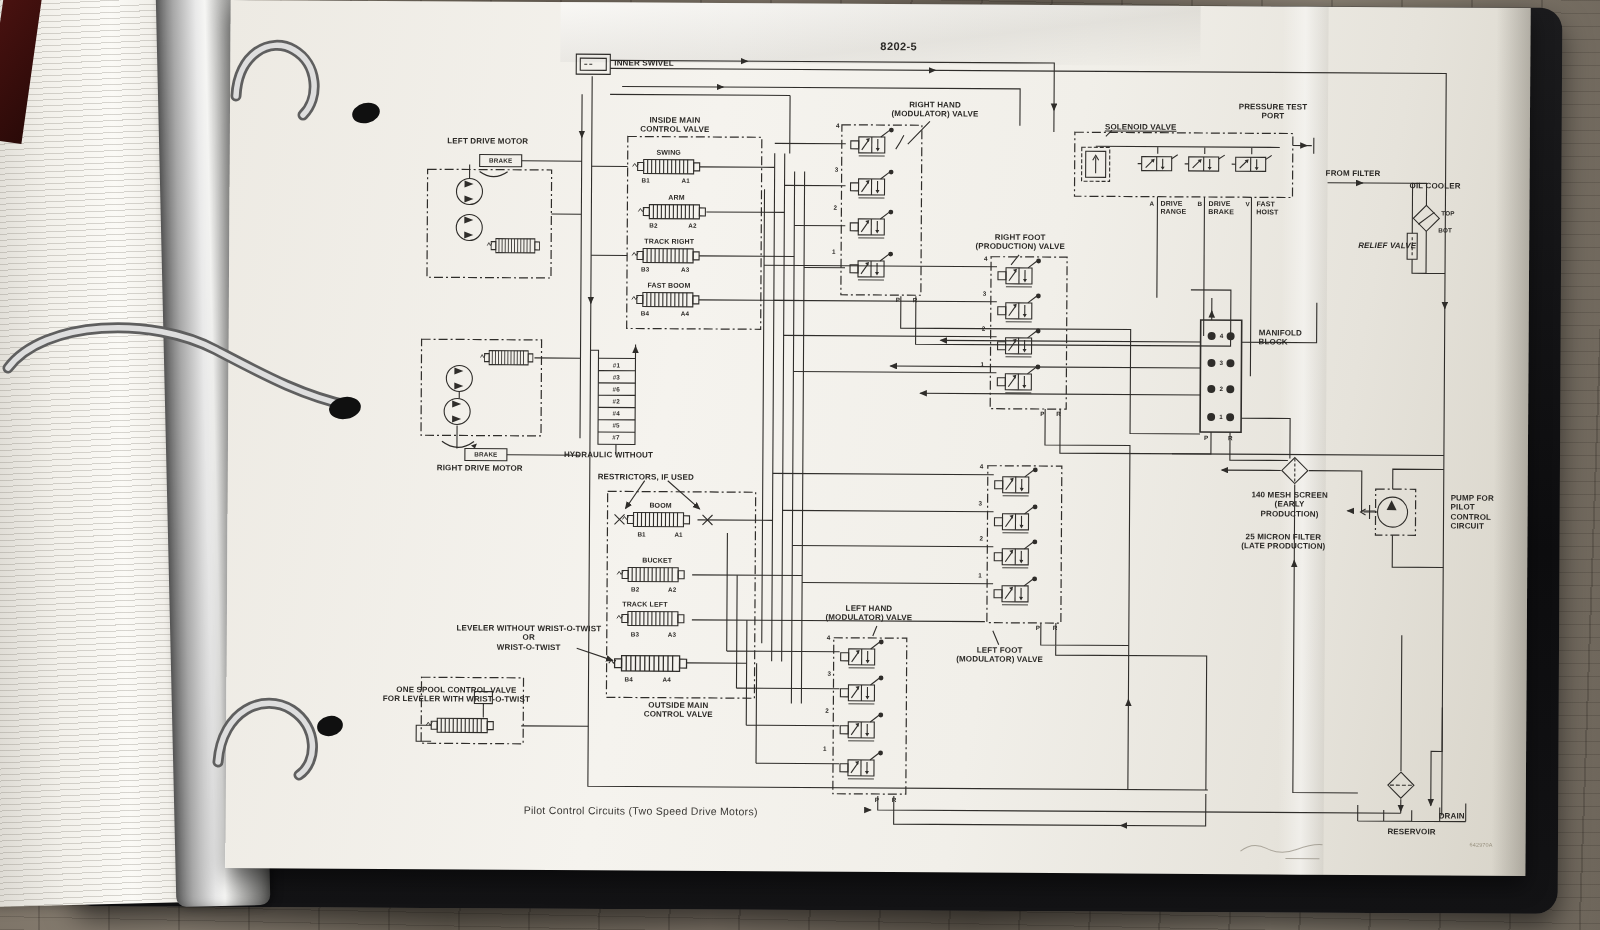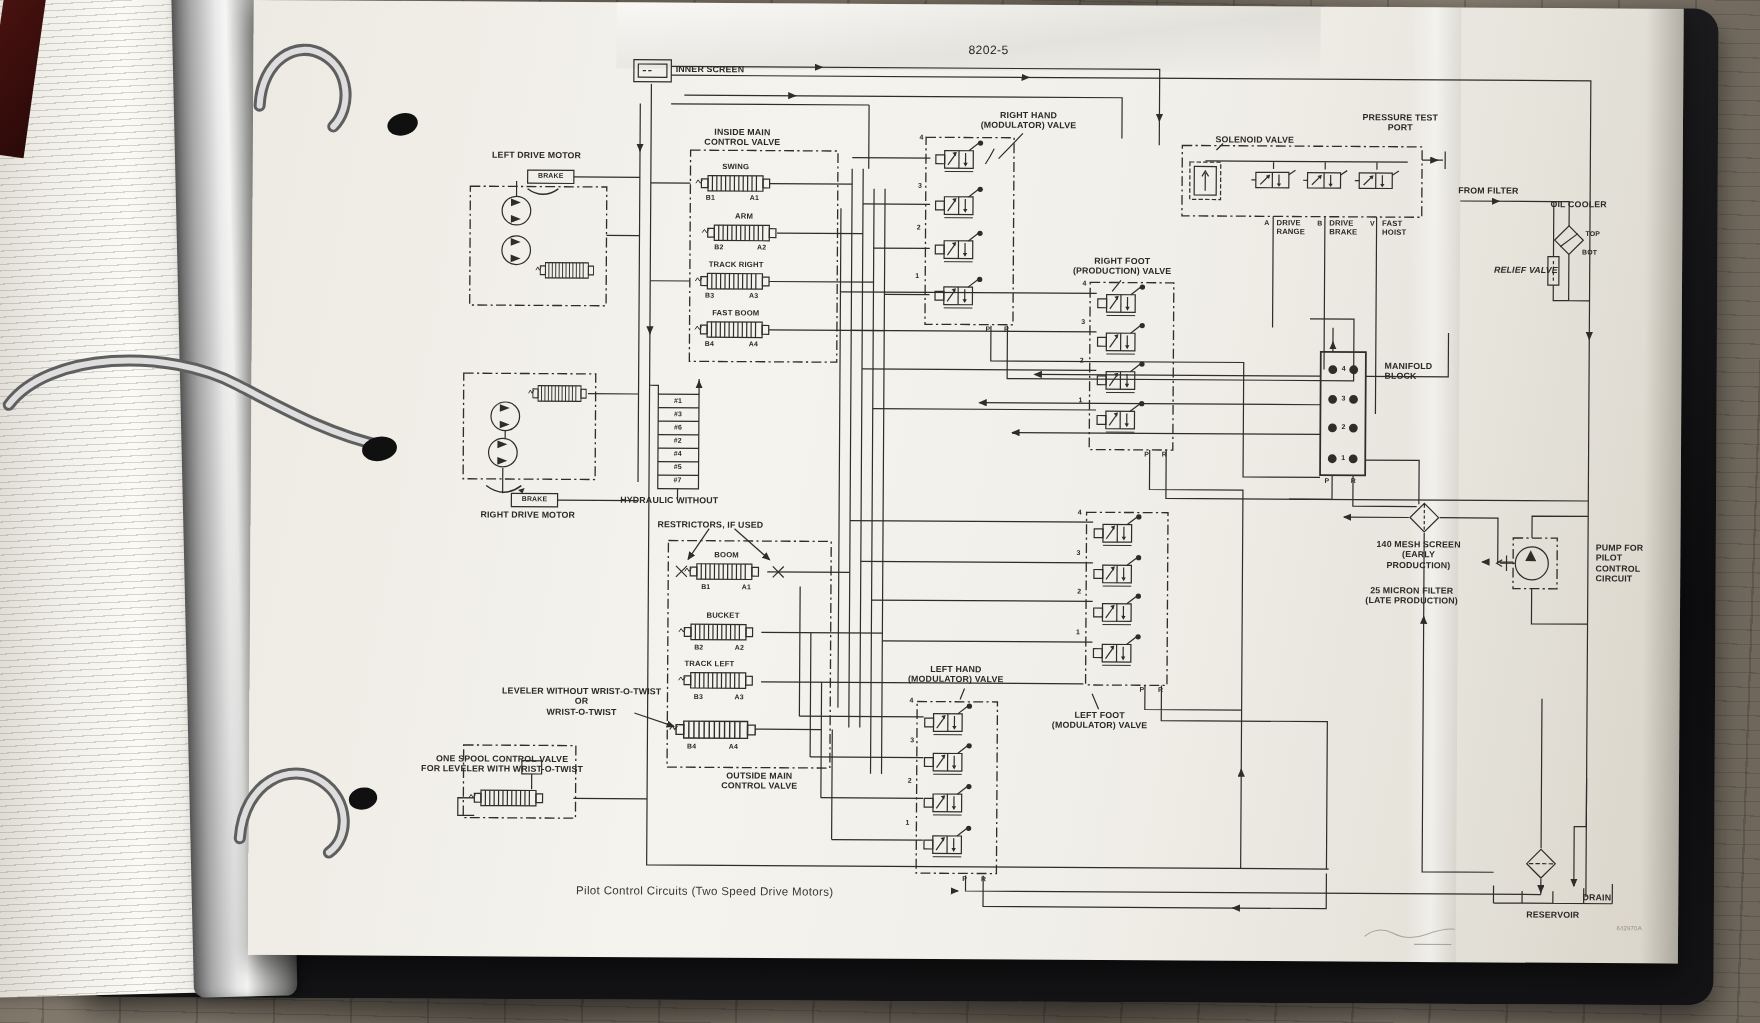--- a/index.html
+++ b/index.html
@@ -25,21 +25,21 @@
     background:linear-gradient(100deg,#edeae3 0%,#f5f3ee 35%,#f1efe9 60%,#e6e3db 82%,#d8d4c9 100%);
     box-shadow:0 10px 22px rgba(0,0,0,.45);}
   .foldR{position:absolute;right:0;top:0;width:34px;height:100%;background:linear-gradient(90deg,rgba(0,0,0,0),rgba(90,85,75,.35));}
   .creaseT{position:absolute;left:330px;top:0;width:640px;height:60px;background:linear-gradient(173deg,rgba(255,255,255,.5),rgba(0,0,0,.06) 60%,rgba(0,0,0,0));}
   .creaseV{position:absolute;left:1052px;top:0;width:46px;height:100%;background:linear-gradient(90deg,rgba(0,0,0,0),rgba(255,255,255,.45) 50%,rgba(0,0,0,.05));}
   .schem{position:absolute;left:0;top:0;}
   .lbl{position:absolute;font-weight:700;font-size:8px;line-height:1.18;color:#2b2926;white-space:pre-line;letter-spacing:.15px;}
   .c{transform:translateX(-50%);text-align:center;}
   .t7{font-size:7px;}
   .t6{font-size:6.3px;}
-  .norm{font-weight:400;letter-spacing:.4px;}
+  .norm{font-weight:700;letter-spacing:.4px;}
   .cap{font-weight:400;font-size:10.5px;color:#3a3835;letter-spacing:.3px;}
   .code{font-weight:400;font-size:5.5px;color:#98917f;}
   .overlay{position:absolute;left:0;top:0;pointer-events:none;}
 </style>
 </head>
 <body>
 
 <div class="cover"></div>
 <div class="stack"></div>
 <div class="rail"></div>
@@ -275,21 +275,21 @@
 
       <circle cx="1165" cy="505" r="15"></circle>
         <path d="M1160,492 l10,5 -10,5 z" fill="#2f2d2a" stroke="none" transform="rotate(-90 1165 498)"></path>
       <path d="M1150,505 h-14 M1142,498 v14 M1138,502 l-5,3 5,3"></path>
 
       <path d="M674,131 q-4,8 -8,14 M700,117 L678,140 M790,250 l-8,10 M650,622 l-4,10 M772,640 l-6,-14 M876,131 l6,-6 M440,492 l0,0"></path>
     </g>
   </svg>
 
   <div class="lbl norm" style="left:650px;top:36px;font-size:11px;">8202-5</div>
-  <div class="lbl" style="left:384px;top:56px;">INNER SCREEN</div>
+  <div class="lbl" style="left:384px;top:56px;">INNER SWIVEL</div>
 
   <div class="lbl c" style="left:246px;top:135px;padding-left:24px;">LEFT DRIVE MOTOR</div>
   <div class="lbl c t6" style="left:271px;top:155px;">BRAKE</div>
   <div class="lbl c t6" style="left:258px;top:449px;">BRAKE</div>
   <div class="lbl c" style="left:252px;top:462px;">RIGHT DRIVE MOTOR</div>
 
   <div class="lbl c" style="left:445px;top:113px;">INSIDE MAIN
 CONTROL VALVE</div>
   <div class="lbl c t7" style="left:439px;top:146px;">SWING</div>
   <div class="lbl t6" style="left:412px;top:174px;">B1</div>
@@ -315,21 +315,21 @@
 
   <div class="lbl c" style="left:791px;top:228px;">RIGHT FOOT
 (PRODUCTION) VALVE</div>
   <div class="lbl t6" style="left:755px;top:250px;">4</div>
   <div class="lbl t6" style="left:754px;top:285px;">3</div>
   <div class="lbl t6" style="left:753px;top:320px;">2</div>
   <div class="lbl t6" style="left:752px;top:356px;">1</div>
   <div class="lbl t6" style="left:812px;top:405px;">P</div>
   <div class="lbl t6" style="left:828px;top:405px;">R</div>
 
-  <div class="lbl" style="left:875px;top:117px;">SOLENOID VALVE</div>
+  <div class="lbl" style="left:875px;top:117px;text-decoration:underline;">SOLENOID VALVE</div>
   <div class="lbl c" style="left:1043px;top:96px;">PRESSURE TEST
 PORT</div>
   <div class="lbl t6" style="left:920px;top:194px;">A</div>
   <div class="lbl t7" style="left:931px;top:194px;">DRIVE
 RANGE</div>
   <div class="lbl t6" style="left:968px;top:194px;">B</div>
   <div class="lbl t7" style="left:979px;top:194px;">DRIVE
 BRAKE</div>
   <div class="lbl t6" style="left:1016px;top:194px;">V</div>
   <div class="lbl t7" style="left:1027px;top:194px;">FAST
@@ -364,21 +364,21 @@
   <div class="lbl t6" style="left:410px;top:528px;">B1</div>
   <div class="lbl t6" style="left:447px;top:528px;">A1</div>
   <div class="lbl c t7" style="left:430px;top:554px;">BUCKET</div>
   <div class="lbl t6" style="left:404px;top:583px;">B2</div>
   <div class="lbl t6" style="left:441px;top:583px;">A2</div>
   <div class="lbl c t7" style="left:418px;top:598px;">TRACK LEFT</div>
   <div class="lbl t6" style="left:404px;top:628px;">B3</div>
   <div class="lbl t6" style="left:441px;top:628px;">A3</div>
   <div class="lbl t6" style="left:398px;top:673px;">B4</div>
   <div class="lbl t6" style="left:436px;top:673px;">A4</div>
-  <div class="lbl c" style="left:452px;top:698px;margin-left:12px;">OUTSIDE MAIN
+  <div class="lbl c" style="left:452px;top:698px;">OUTSIDE MAIN
 CONTROL VALVE</div>
 
   <div class="lbl c" style="left:302px;top:622px;">LEVELER WITHOUT WRIST-O-TWIST
 OR
 WRIST-O-TWIST</div>
   <div class="lbl c" style="left:230px;top:640px;margin-top:44px;">ONE SPOOL CONTROL VALVE
 FOR LEVELER WITH WRIST-O-TWIST</div>
 
   <div class="lbl c" style="left:642px;top:600px;">LEFT HAND
 (MODULATOR) VALVE</div>

